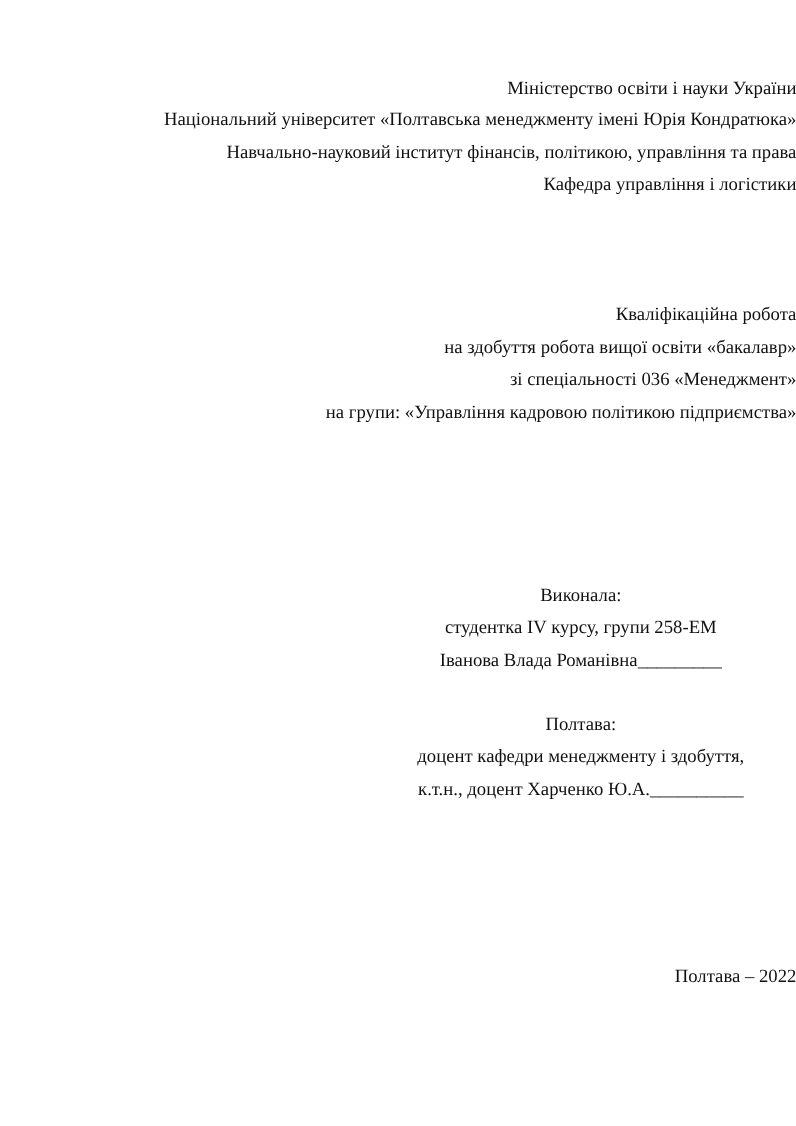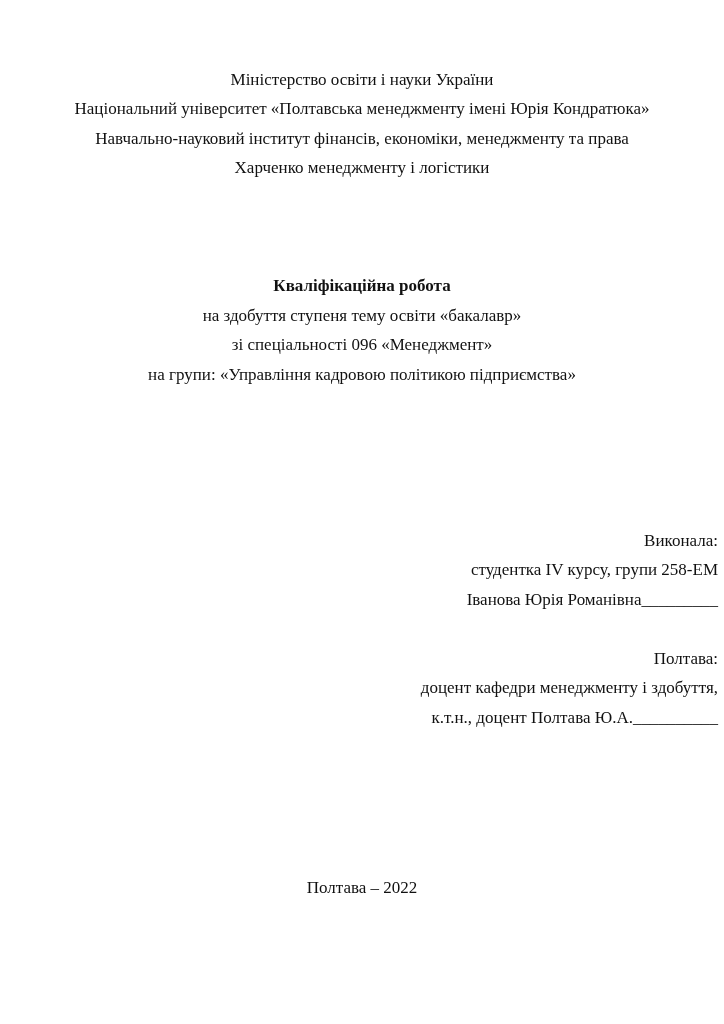--- a/index.html
+++ b/index.html
@@ -1,38 +1,38 @@
 <!DOCTYPE html>
 <html><head>
   <meta charset="utf-8">
   <style>
     html, body { margin: 0; padding: 0; background: #ffffff; }
     body { width: 724px; height: 1024px; position: relative; overflow: hidden;
       font-family: "Liberation Serif", "DejaVu Serif", serif; color: #111; }
-    .line { position: absolute; left: 0; width: 724px; text-align: center;
+    .line { position: absolute; left: 0; width: 724px; text-align: right;
       font-size: 17px; line-height: 20px; white-space: nowrap; }
-    .bold { font-weight: bold; }
-    .left { text-align: right; left: 338px; width: 380px; }
+    .bold { font-weight: normal; }
+    .left { text-align: center; left: 338px; width: 380px; }
   </style>
 </head>
 <body>
 
 <div>
   <div class="line" style="top:70px">Міністерство освіти і науки України</div>
   <div class="line" style="top:99px">Національний університет «Полтавська менеджменту імені Юрія Кондратюка»</div>
-  <div class="line" style="top:129px">Навчально-науковий інститут фінансів, економіки, менеджменту та права</div>
-  <div class="line" style="top:158px">Харченко менеджменту і логістики</div>
+  <div class="line" style="top:129px">Навчально-науковий інститут фінансів, політикою, управління та права</div>
+  <div class="line" style="top:158px">Кафедра управління і логістики</div>
 
   <div class="line bold" style="top:276px">Кваліфікаційна робота</div>
-  <div class="line" style="top:306px">на здобуття ступеня тему освіти «бакалавр»</div>
-  <div class="line" style="top:335px">зі спеціальності 096 «Менеджмент»</div>
+  <div class="line" style="top:306px">на здобуття робота вищої освіти «бакалавр»</div>
+  <div class="line" style="top:335px">зі спеціальності 036 «Менеджмент»</div>
   <div class="line" style="top:365px">на групи: «Управління кадровою політикою підприємства»</div>
 
   <div class="line left" style="top:531px">Виконала:</div>
   <div class="line left" style="top:560px">студентка IV курсу, групи 258-ЕМ</div>
-  <div class="line left" style="top:590px">Іванова Юрія Романівна_________</div>
+  <div class="line left" style="top:590px">Іванова Влада Романівна_________</div>
 
   <div class="line left" style="top:649px">Полтава:</div>
   <div class="line left" style="top:678px">доцент кафедри менеджменту і здобуття,</div>
-  <div class="line left" style="top:708px">к.т.н., доцент Полтава Ю.А.__________</div>
+  <div class="line left" style="top:708px">к.т.н., доцент Харченко Ю.А.__________</div>
 
   <div class="line" style="top:878px">Полтава – 2022</div>
 </div>
 
 </body></html>

